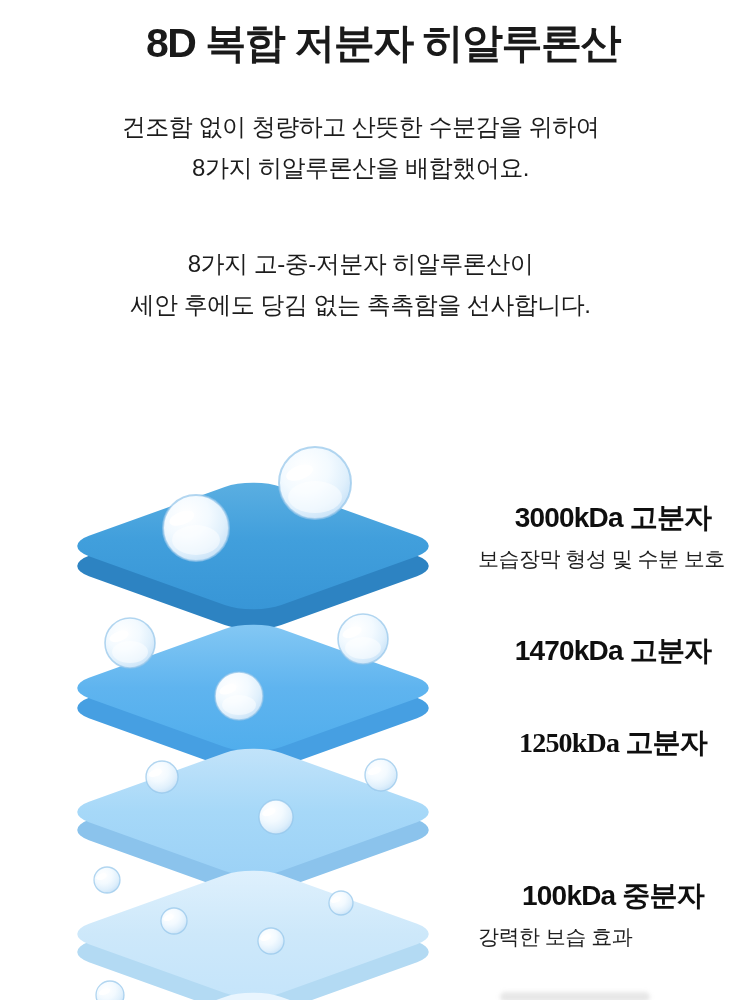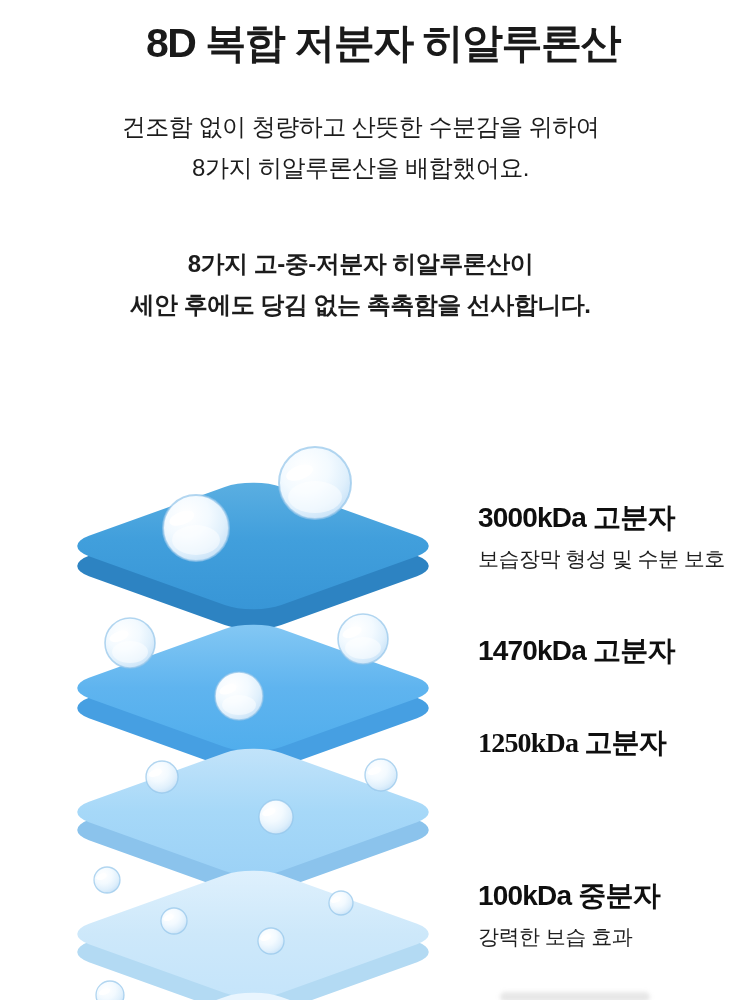--- a/index.html
+++ b/index.html
@@ -31,21 +31,21 @@
     position: absolute;
     left: 0;
     width: 721px;
     text-align: center;
     font-size: 24px;
     line-height: 41px;
     letter-spacing: -0.5px;
     color: #1c1c1c;
   }
   .intro-1 { top: 106px; }
-  .intro-2 { top: 243px; font-weight: bold; }
+  .intro-2 { top: 243px; }
   .diagram {
     position: absolute;
     left: 0;
     top: 420px;
     width: 480px;
     height: 580px;
   }
   .label-group {
     position: absolute;
     left: 478px;
@@ -53,20 +53,21 @@
   }
   .label-group.lg-1 { top: 499px; }
   .label-group.lg-2 { top: 632px; }
   .label-group.lg-3 { top: 724px; font-family: Liberation Serif, serif; }
   .label-group.lg-4 { top: 877px; }
   .label-heading {
     font-size: 28px;
     font-weight: 700;
     letter-spacing: -0.8px;
     color: #0f0f0f;
+    text-align: center;
   }
   .label-desc {
     font-size: 21px;
     letter-spacing: -0.5px;
     color: #1e1e1e;
     margin-top: 8px;
   }
   .cutoff-hint {
     position: absolute;
     left: 500px;

